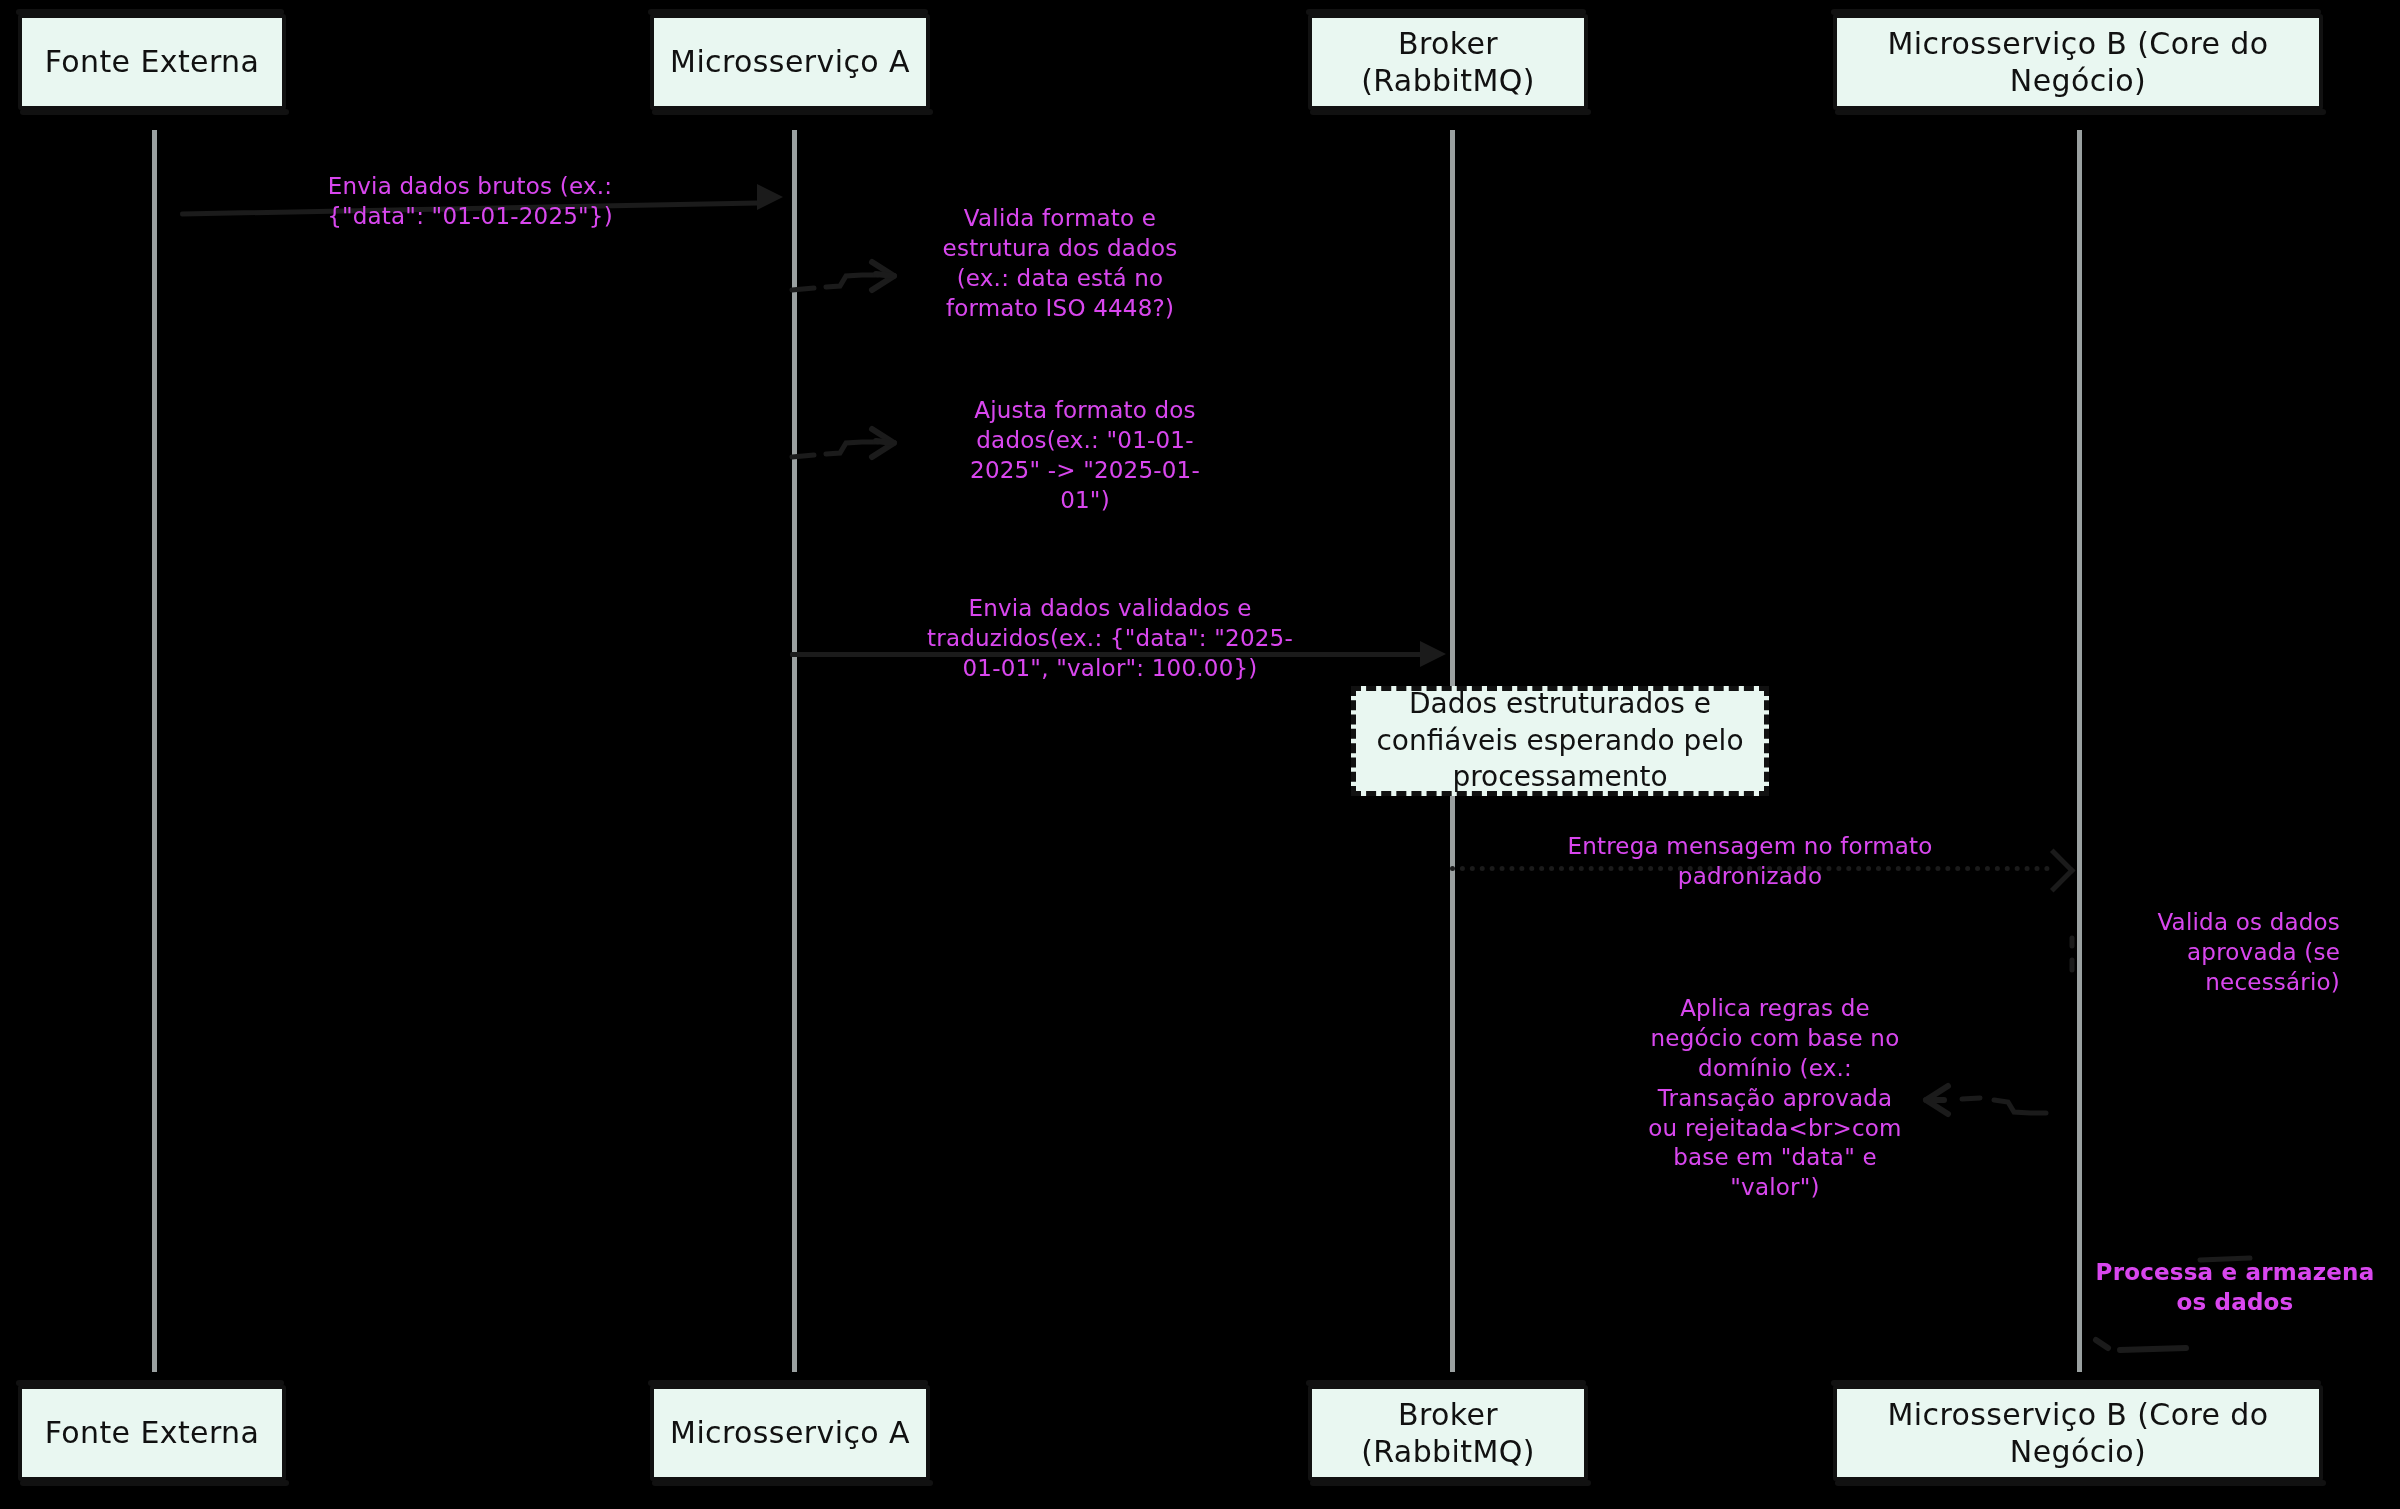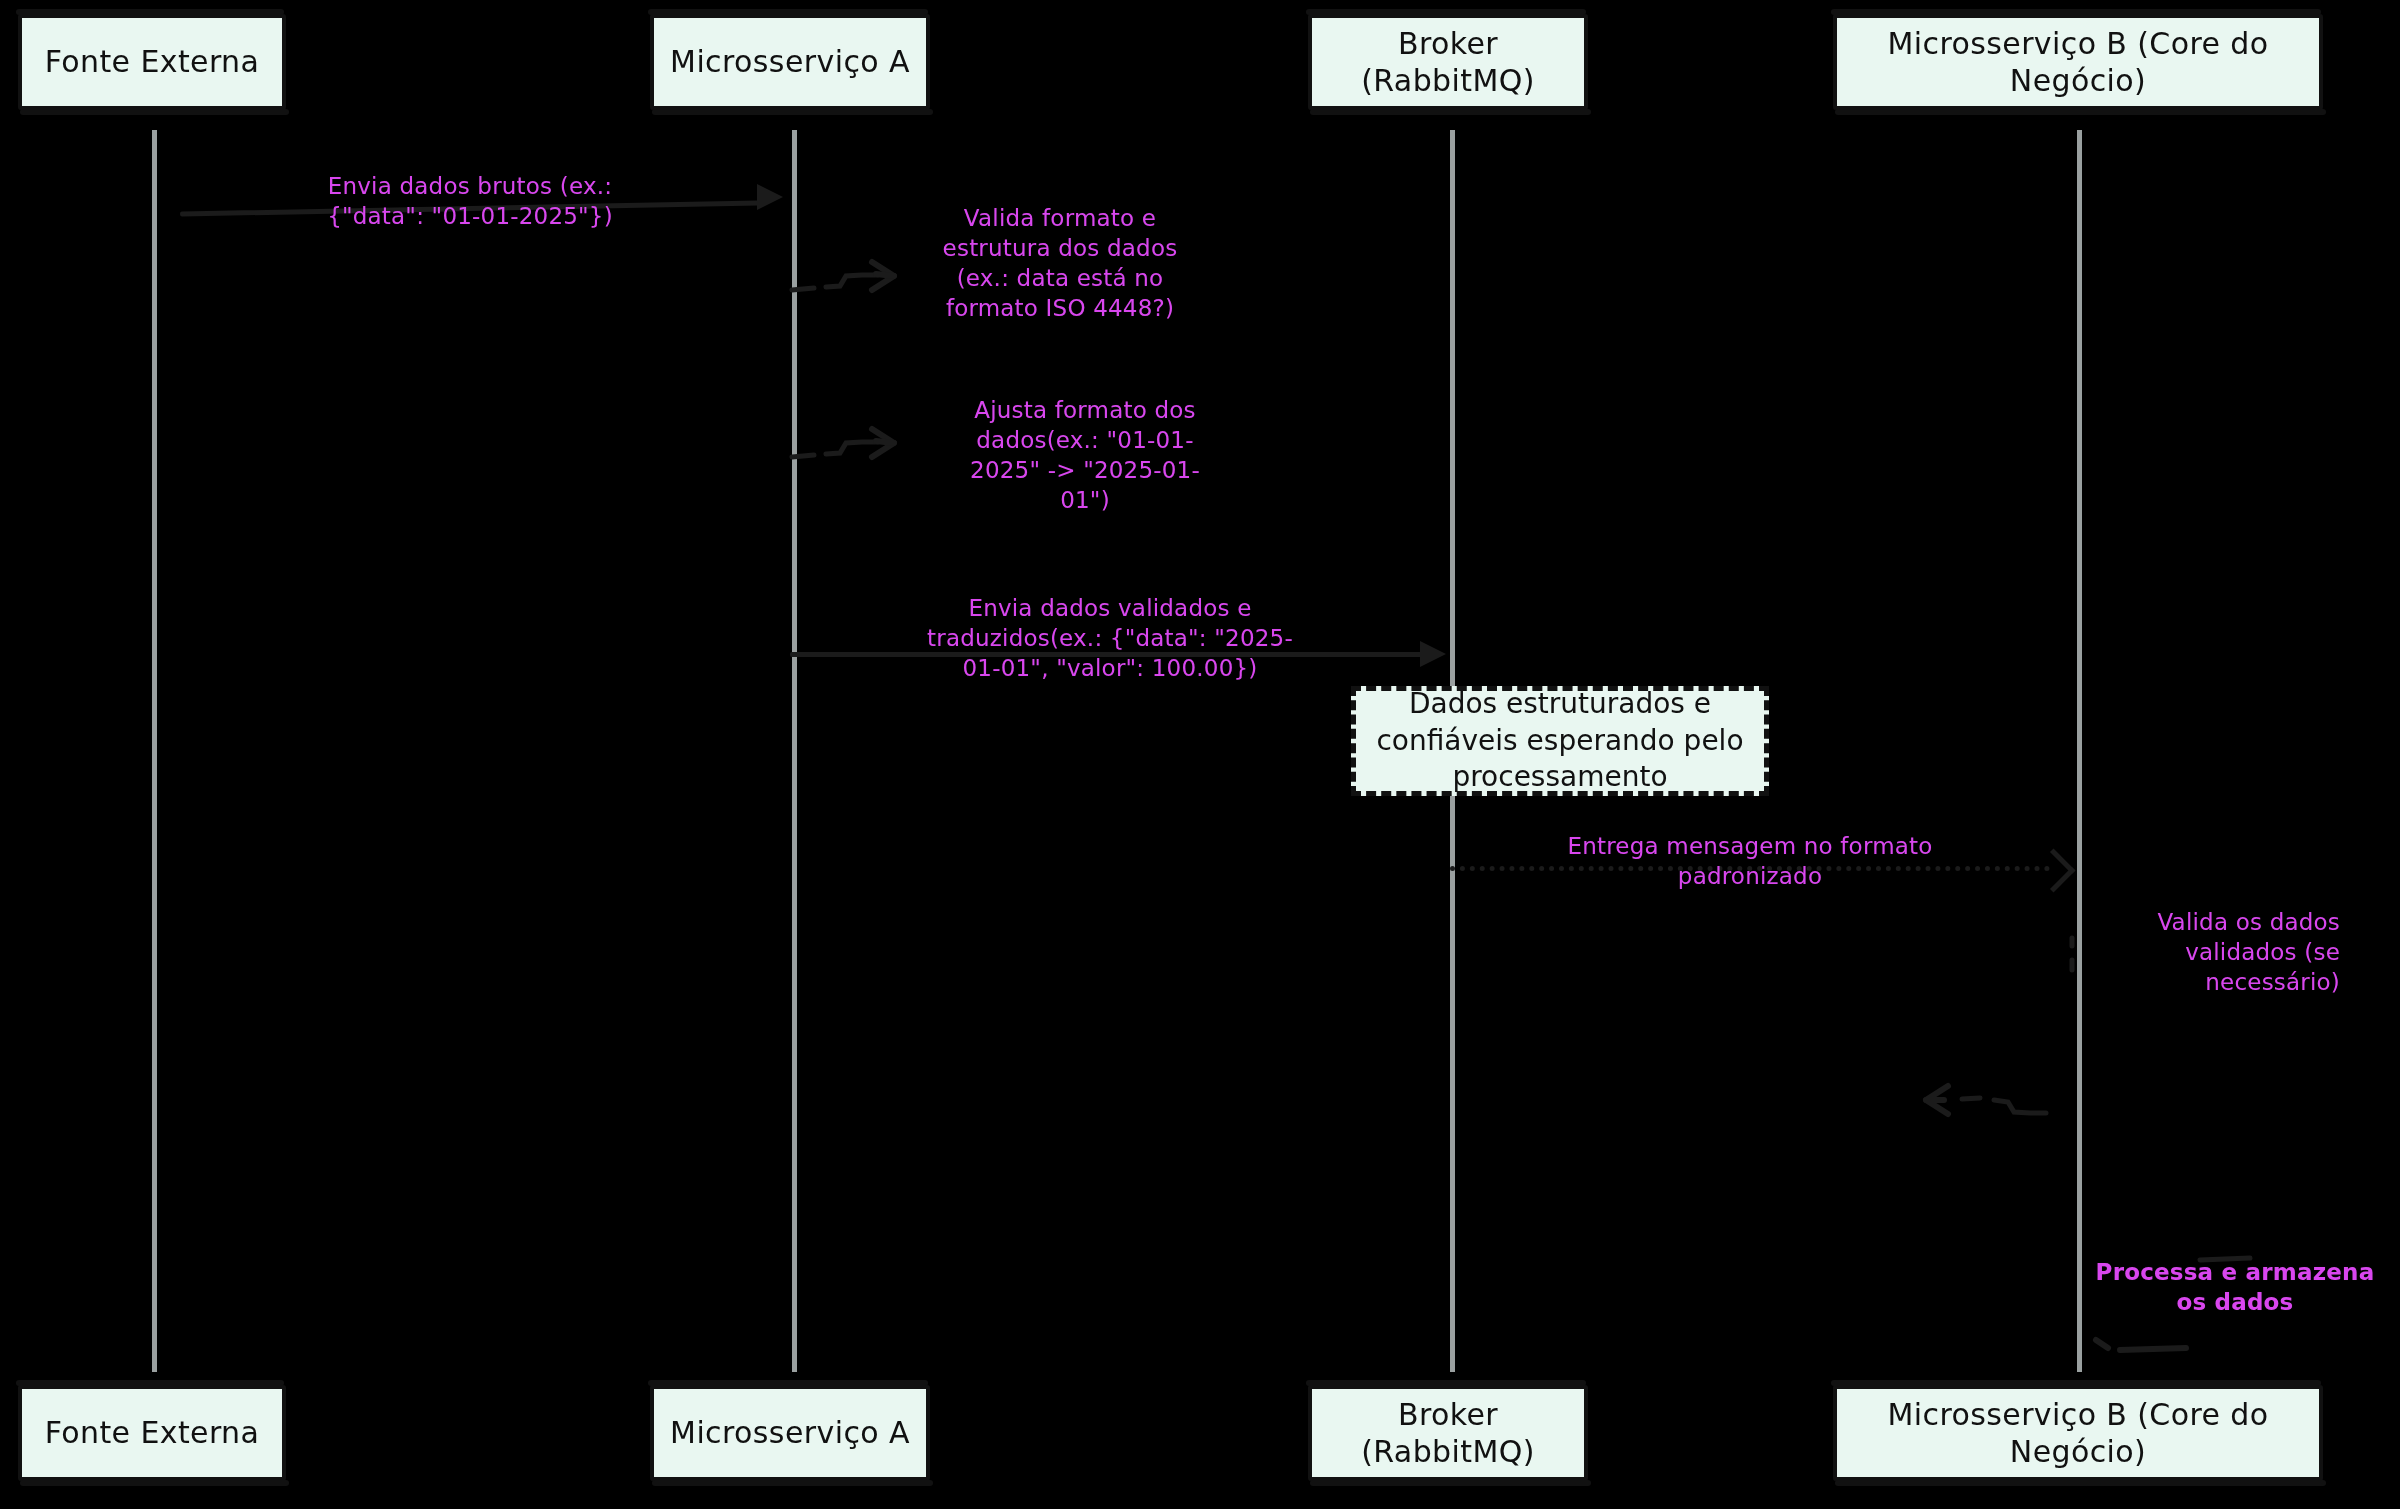--- a/index.html
+++ b/index.html
@@ -247,32 +247,41 @@
   </div>
 
   
   <div class="selfloop" style="left:2066px; top:930px;">
     <svg width="50" height="60" viewBox="0 0 50 60">
       <path d="M6 8 L6 16 M6 30 L6 40" stroke="#1b1b1b" stroke-width="5" fill="none" stroke-linecap="round"></path>
     </svg>
   </div>
   <div class="msg-label" style="left:2090px; top:908px; width:250px;text-align:right;">
     <div>Valida os dados</div>
-    <div>validados (se</div>
+    <div>aprovada (se</div>
     <div>necessário)</div>
   </div>
 
   
   <div class="selfloop" style="left:1900px; top:1068px;">
     <svg width="180" height="60" viewBox="0 0 180 60">
       <path d="M48 18 L26 32 L48 46" stroke="#1b1b1b" stroke-width="6" fill="none" stroke-linecap="round" stroke-linejoin="round"></path>
       <path d="M44 32 L26 32" stroke="#1b1b1b" stroke-width="6" fill="none" stroke-linecap="round"></path>
       <path d="M62 31 L80 30 M94 32 L108 34 L114 44 L130 45 L146 45" stroke="#1b1b1b" stroke-width="5" fill="none" stroke-linecap="round"></path>
     </svg>
   </div>
+  <div class="msg-label" style="left:1630px; top:994px; width:290px;">
+    <div>Aplica regras de</div>
+    <div>negócio com base no</div>
+    <div>domínio (ex.:</div>
+    <div>Transação aprovada</div>
+    <div>ou rejeitada&lt;br&gt;com</div>
+    <div>base em "data" e</div>
+    <div>"valor")</div>
+  </div>
 
   
   <div class="selfloop" style="left:2180px; top:1250px;">
     <svg width="140" height="50" viewBox="0 0 140 50">
       <path d="M20 10 L70 8" stroke="#1b1b1b" stroke-width="5" fill="none" stroke-linecap="round"></path>
     </svg>
   </div>
   <div class="selfloop" style="left:2090px; top:1318px;">
     <svg width="160" height="50" viewBox="0 0 160 50">
       <path d="M6 22 L18 30 M30 32 L96 30" stroke="#1b1b1b" stroke-width="6" fill="none" stroke-linecap="round"></path>

